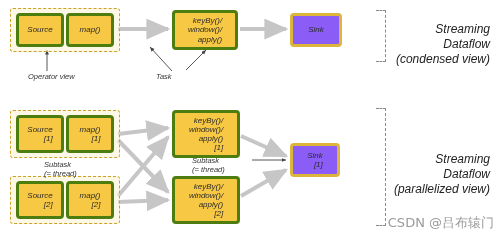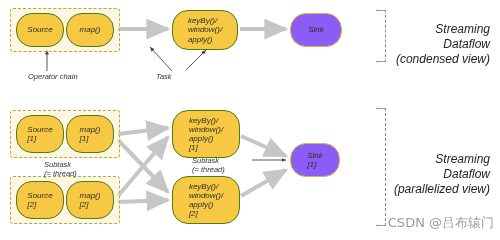--- a/index.html
+++ b/index.html
@@ -8,30 +8,30 @@
     background:#ffffff;
     font-family:"Liberation Sans", sans-serif;
     overflow:hidden;
   }
   #stage{position:relative;width:500px;height:235px;}
 
   
   .op{
     position:absolute;
     background:#f7c843;
-    border:1px solid #4d7c0f;
-    border-radius:16px;
+    border:3px solid #4d7c0f;
+    border-radius:4px;
     color:#2b2b2b;
     font-style:italic;
     font-size:8px;
     line-height:1.15;
     display:flex;
     align-items:center;
     justify-content:center;
-    text-align:left;
+    text-align:right;
     box-sizing:border-box;
   }
   .op.sink{background:#8b5cf6;border-color:#dcb53a;}
 
   
   .chain{
     position:absolute;
     border:1px dashed #c9a227;
     background:rgba(252,243,207,0.55);
     border-radius:3px;
@@ -118,21 +118,21 @@
 
   <div class="chain" style="left:10px;top:8px;width:110px;height:44px;"></div>
 
   <div class="op" style="left:16px;top:13px;width:48px;height:34px;">Source</div>
   <div class="op" style="left:66px;top:13px;width:48px;height:34px;">map()</div>
   <div class="op" style="left:172px;top:10px;width:66px;height:40px;white-space:pre-line;">keyBy()/
 window()/
 apply()</div>
   <div class="op sink" style="left:290px;top:13px;width:52px;height:34px;">Sink</div>
 
-  <div class="lbl" style="left:28px;top:72px;">Operator chain</div>
+  <div class="lbl" style="left:28px;top:72px;">Operator view</div>
   <div class="lbl" style="left:156px;top:72px;">Task</div>
 
   <div class="bracket" style="left:376px;top:10px;width:10px;height:52px;"></div>
   <div class="lbl right" style="left:390px;top:22px;width:100px;white-space:pre-line;">Streaming Dataflow
 (condensed view)</div>
 
   <div class="chain" style="left:10px;top:110px;width:110px;height:48px;"></div>
   <div class="chain" style="left:10px;top:176px;width:110px;height:48px;"></div>
 
   <div class="op" style="left:16px;top:115px;width:48px;height:38px;white-space:pre-line;">Source

